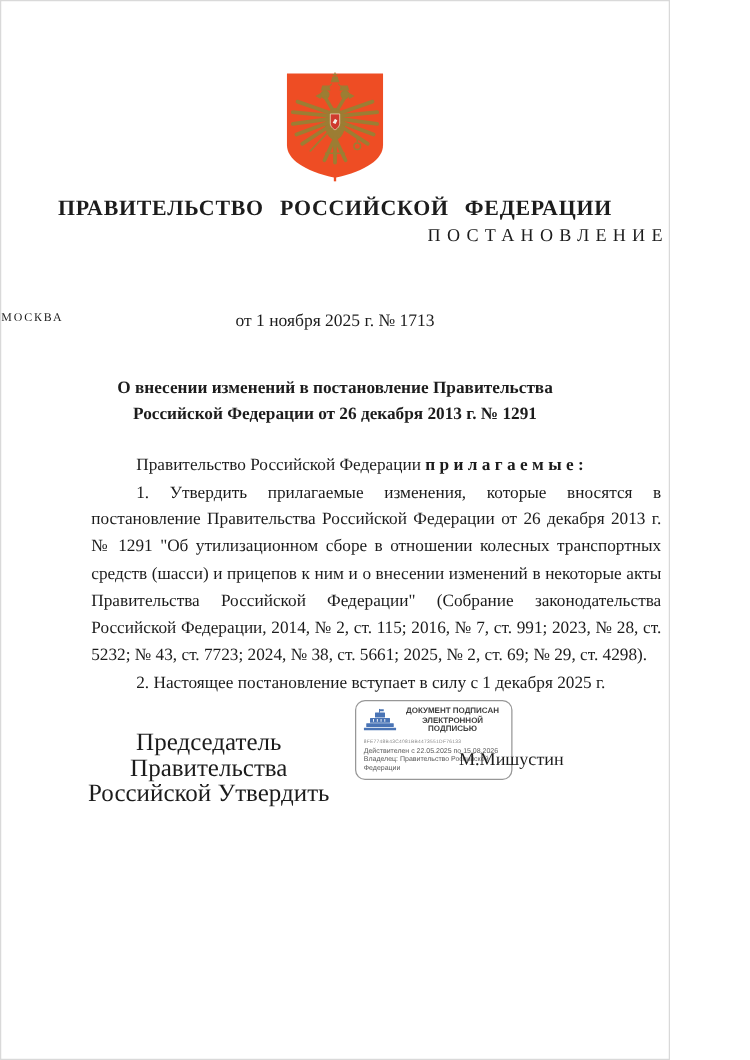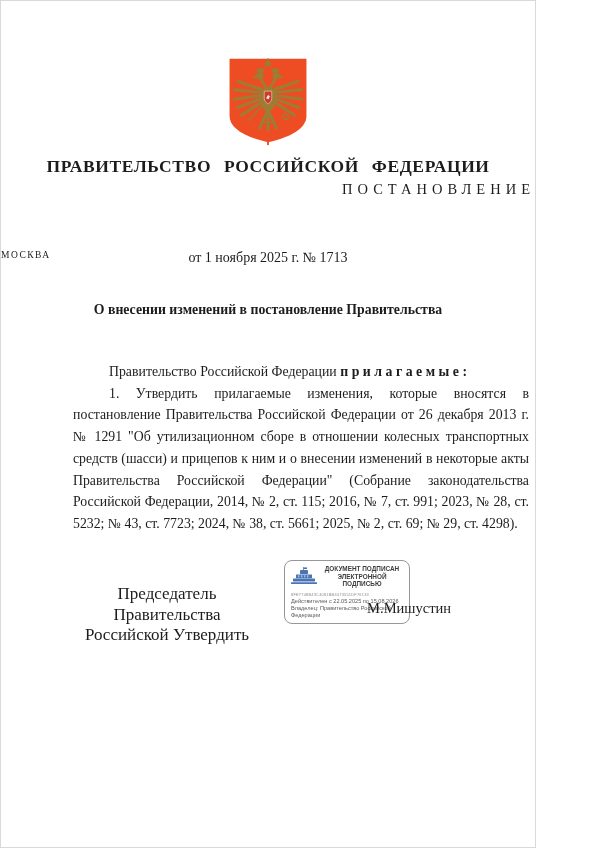--- a/index.html
+++ b/index.html
@@ -88,21 +88,21 @@
     letter-spacing: 3.5px;
   }
 
   
   .sig-position {
     position: absolute;
     top: 583px;
     left: 68px;
     width: 196px;
     text-align: center;
-    font-size: 17px;
+    font-size: 20px;
     line-height: 20.5px;
   }
   .sig-name {
     position: absolute;
     top: 599px;
     right: 84px;
     font-size: 14.5px;
   }
 
   
@@ -197,25 +197,27 @@
     <path d="M43 45 l2 -3.5 2 1.5 -1.5 3 Z" fill="#f5f0e6"></path>
   </svg>
 
   <div class="org-title">ПРАВИТЕЛЬСТВО РОССИЙСКОЙ ФЕДЕРАЦИИ</div>
   <div class="doc-type">ПОСТАНОВЛЕНИЕ</div>
   <div class="date-line">от 1 ноября 2025 г. № 1713</div>
   <div class="city-line">МОСКВА</div>
 
   <div class="doc-title">
     <div>О внесении изменений в постановление Правительства</div>
+    <div>Российской Федерации от 26 декабря 2013 г. № 1291</div>
   </div>
 
   <div class="body-text">
     <p><span>Правительство Российской Федерации </span><span class="emph">прилагаемые:</span></p>
     <p>1. Утвердить прилагаемые изменения, которые вносятся в постановление Правительства Российской Федерации от 26 декабря 2013 г. № 1291 "Об утилизационном сборе в отношении колесных транспортных средств (шасси) и прицепов к ним и о внесении изменений в некоторые акты Правительства Российской Федерации" (Собрание законодательства Российской Федерации, 2014, № 2, ст. 115; 2016, № 7, ст. 991; 2023, № 28, ст. 5232; № 43, ст. 7723; 2024, № 38, ст. 5661; 2025, № 2, ст. 69; № 29, ст. 4298).</p>
+    <p>2. Настоящее постановление вступает в силу с 1 декабря 2025 г.</p>
   </div>
 
   <div class="sig-position">
     <div>Председатель Правительства</div>
     <div>Российской Утвердить</div>
   </div>
 
   <div class="stamp">
     <div class="stamp-header">
       <svg class="stamp-icon" viewBox="0 0 26 18" xmlns="http://www.w3.org/2000/svg" fill="var(--stamp_icon,#4A74B5)">

